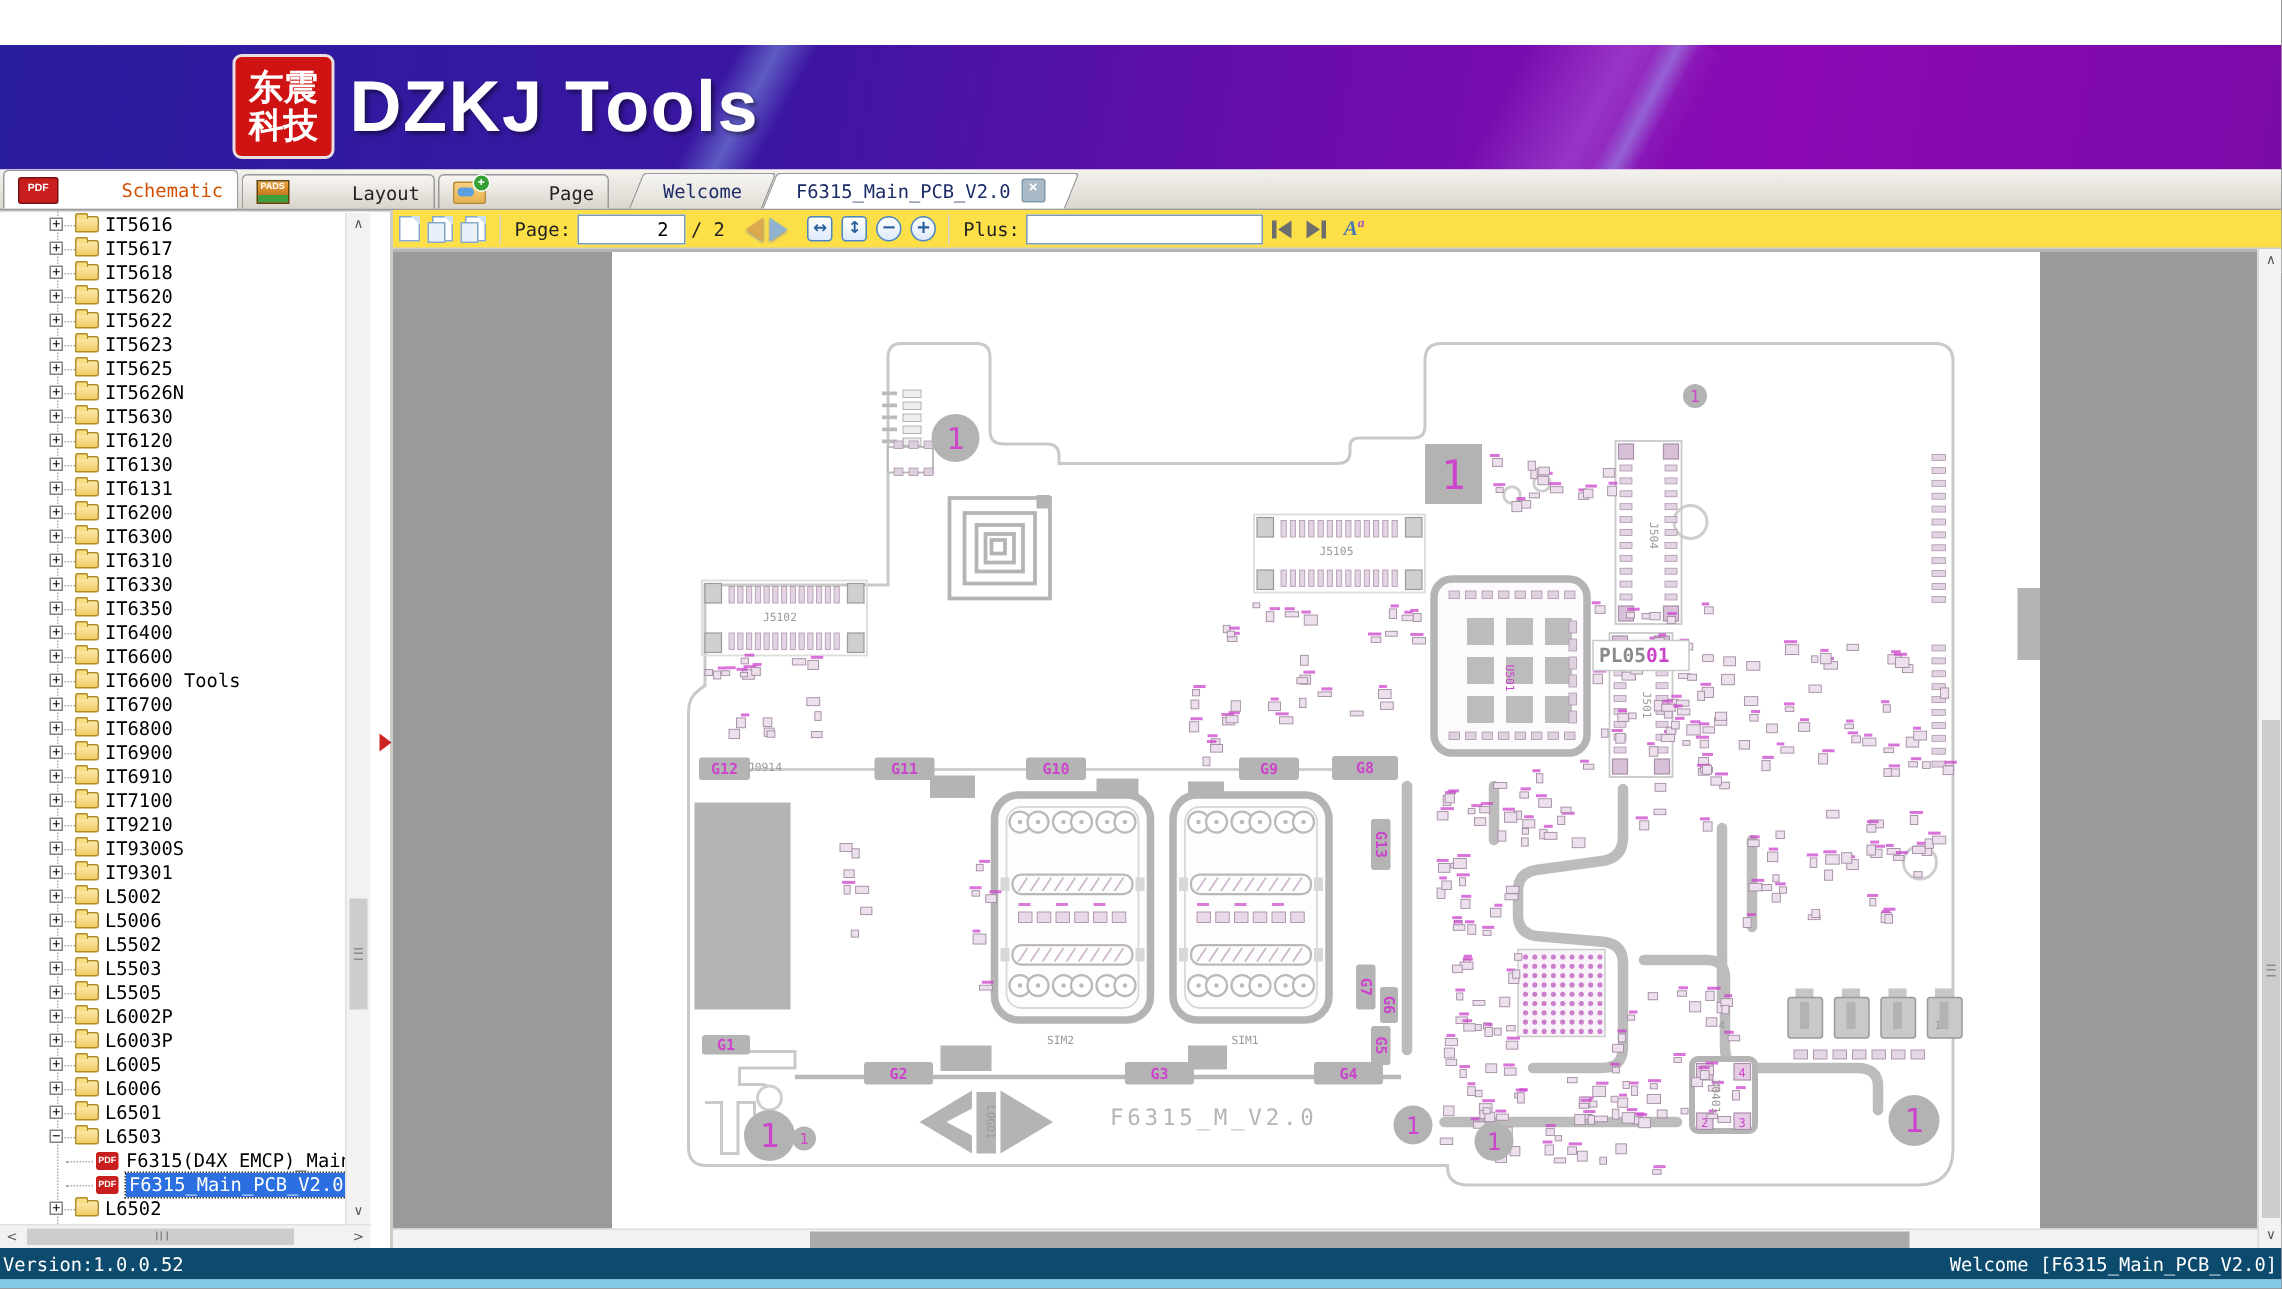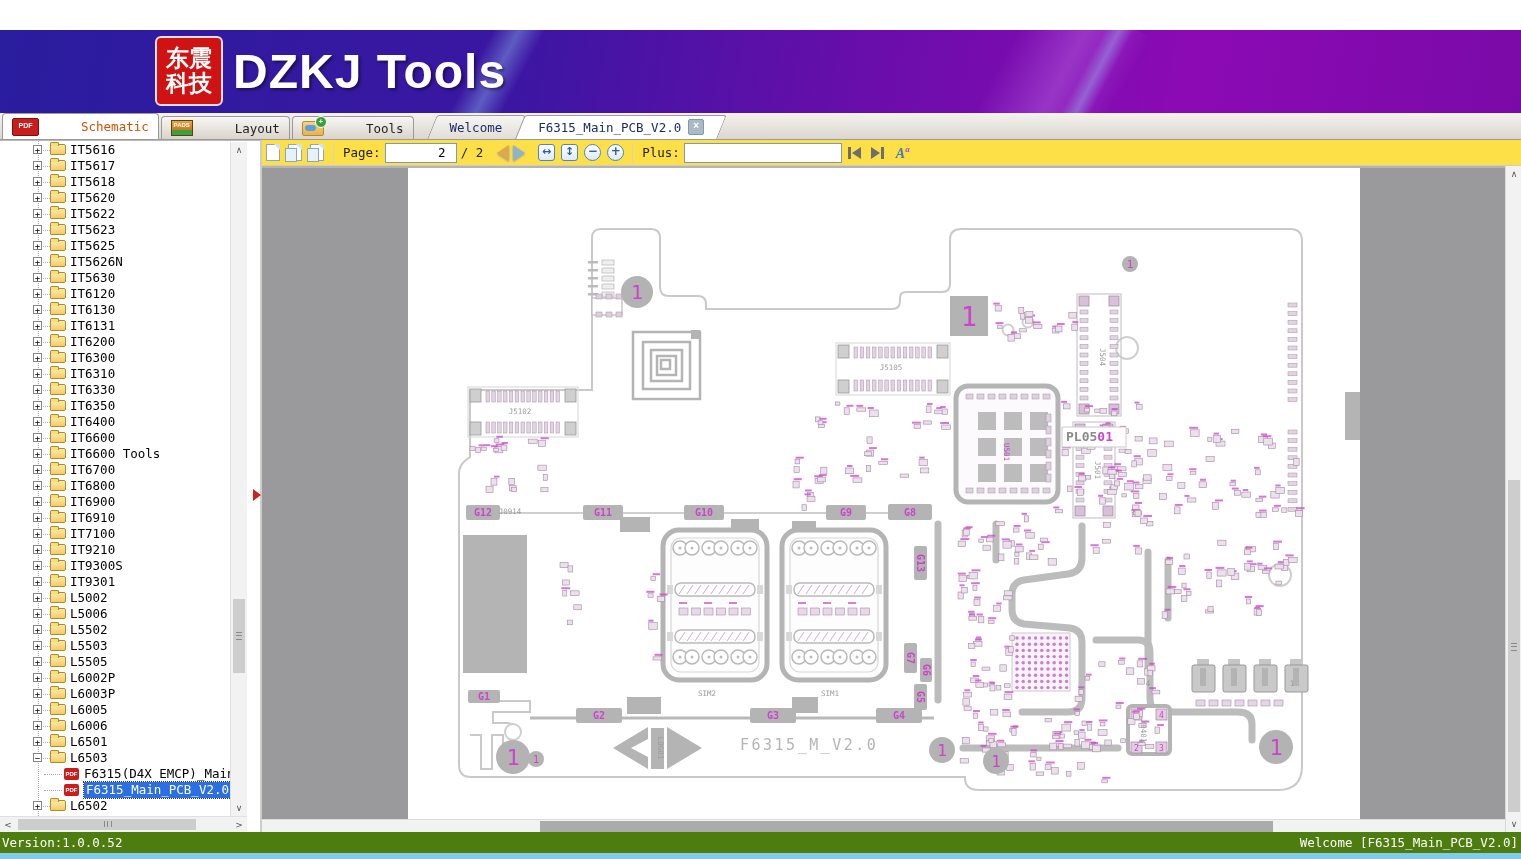--- a/index.html
+++ b/index.html
@@ -108,21 +108,21 @@
 
   
   .canvas{position:absolute;left:262px;top:166px;width:1243px;height:666px;background:#9a9a9c;overflow:hidden;}
   .canvas-topline{position:absolute;left:0;top:0;width:100%;height:2px;background:#b4b4b4;}
   #pcb-svg{position:absolute;left:0;top:1px;}
   .main-vscroll{left:1505px;top:166px;width:16px;height:666px;border-left:1px solid #d8d8d8;box-sizing:border-box;}
   .main-hscroll{position:absolute;left:262px;top:819px;width:1243px;height:13px;background:#f2f2f2;border-top:1px solid #dcdcdc;box-sizing:border-box;}
   .main-hthumb{position:absolute;left:278px;top:1px;width:733px;height:11px;background:#ababab;}
 
   
-  .statusbar{position:absolute;left:0;top:832px;width:1521px;height:21px;background:#4d7c0f;color:#fff;font:12.5px/21px "DejaVu Sans Mono",monospace;}
+  .statusbar{position:absolute;left:0;top:832px;width:1521px;height:21px;background:#0c4a6e;color:#fff;font:12.5px/21px "DejaVu Sans Mono",monospace;}
   .status-left{position:absolute;left:2px;top:0;}
   .status-right{position:absolute;right:3px;top:0;}
   .bottomstrip{position:absolute;left:0;top:853px;width:1521px;height:6px;background:#82cbe9;}
 </style>
 </head>
 <body>
 
 <div id="app">
 
 
@@ -141,21 +141,21 @@
     <div class="ftab active">
       <span class="ic-pdf"></span>
       <span class="lbl">Schematic</span>
     </div>
     <div class="ftab">
       <span class="ic-pads"></span>
       <span class="lbl">Layout</span>
     </div>
     <div class="ftab">
       <span class="ic-share"></span>
-      <span class="lbl">Tools</span>
+      <span class="lbl">Page</span>
     </div>
     <div class="doc-tabs">
       <div class="doctab">
         <span class="lbl">Welcome</span>
       </div>
       <div class="doctab active">
         <span class="lbl">F6315_Main_PCB_V2.0</span>
         <span class="tabx"></span>
       </div>
     </div>

